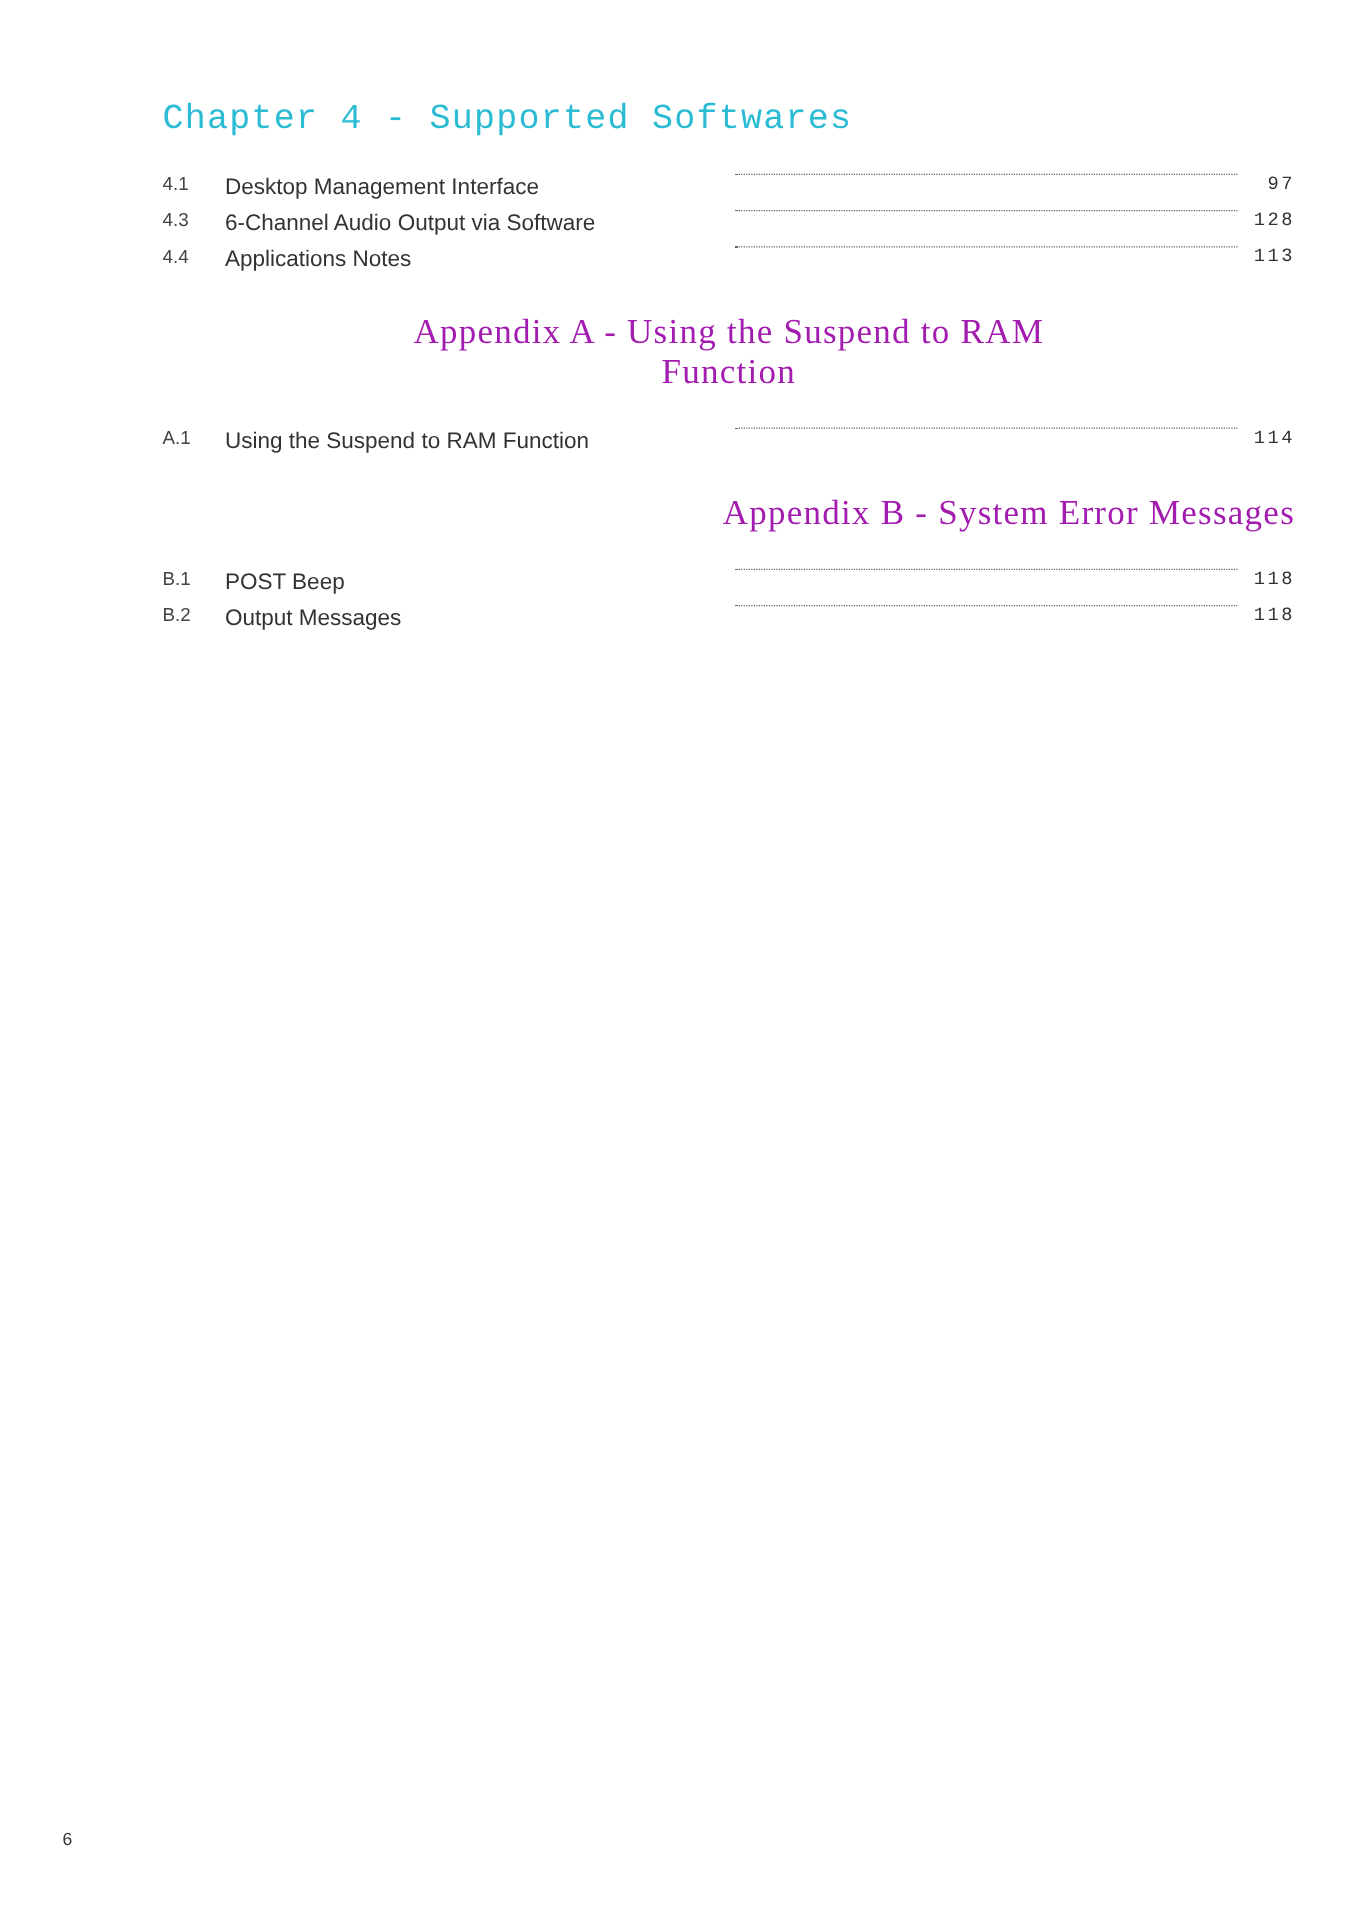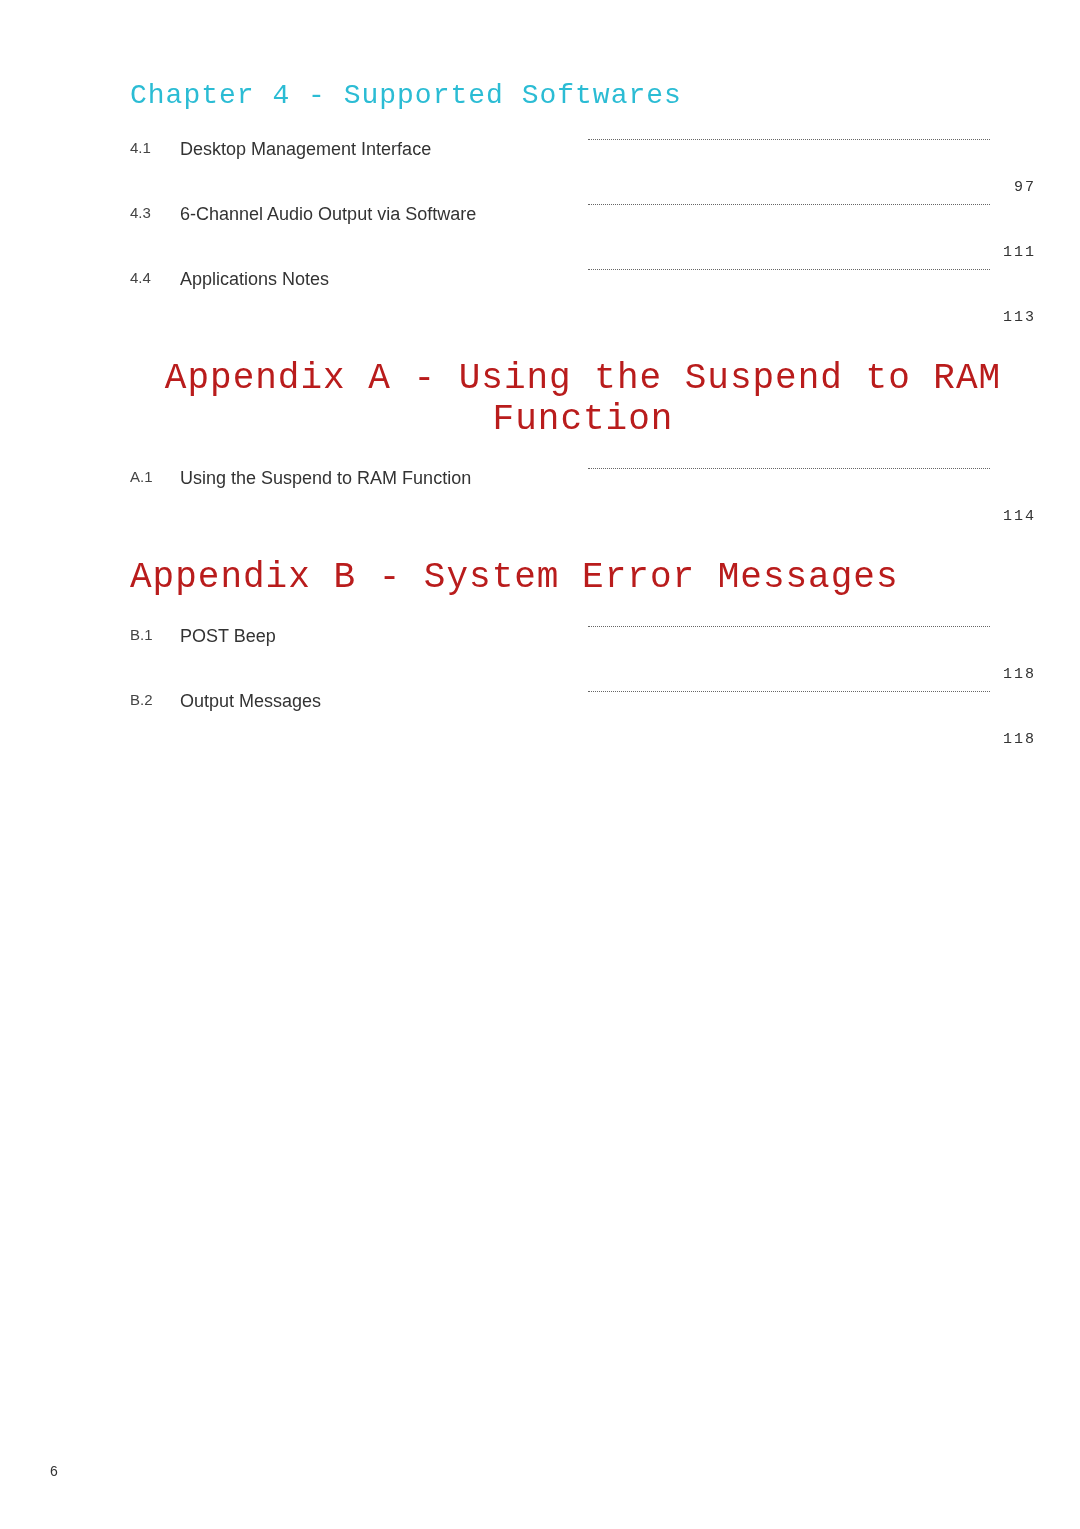--- a/index.html
+++ b/index.html
@@ -55,35 +55,34 @@
       color: #333;
     }
 
     .toc-entry .entry-page {
       min-width: 40px;
       text-align: right;
       font-size: 15px;
       font-family: 'Courier New', Courier, monospace;
       color: #333;
       letter-spacing: 2px;
-      margin-top: 40px;
     }
 
     .appendix-heading {
-      color: #b91c1c;
-      font-size: 36px;
+      color: #a21caf;
+      font-size: 28px;
       font-weight: normal;
       letter-spacing: 1px;
       margin-bottom: 28px;
-      font-family: Liberation Mono, monospace;
+      font-family: Liberation Serif, serif;
       text-align: center;
     }
 
     .appendix-heading-left {
-      text-align: left;
+      text-align: right;
     }
 
     .section-divider {
       margin-bottom: 32px;
     }
 
     .page-number {
       position: absolute;
       bottom: 50px;
       left: 50px;
@@ -108,21 +107,21 @@
         <div class="toc-entry">
           <span class="entry-number">4.1</span>
           <span class="entry-text">Desktop Management Interface</span>
           <span class="dots-line"></span>
           <span class="entry-page">97</span>
         </div>
         <div class="toc-entry">
           <span class="entry-number">4.3</span>
           <span class="entry-text">6-Channel Audio Output via Software</span>
           <span class="dots-line"></span>
-          <span class="entry-page">111</span>
+          <span class="entry-page">128</span>
         </div>
         <div class="toc-entry">
           <span class="entry-number">4.4</span>
           <span class="entry-text">Applications Notes</span>
           <span class="dots-line"></span>
           <span class="entry-page">113</span>
         </div>
       </div>
   </div>
 

